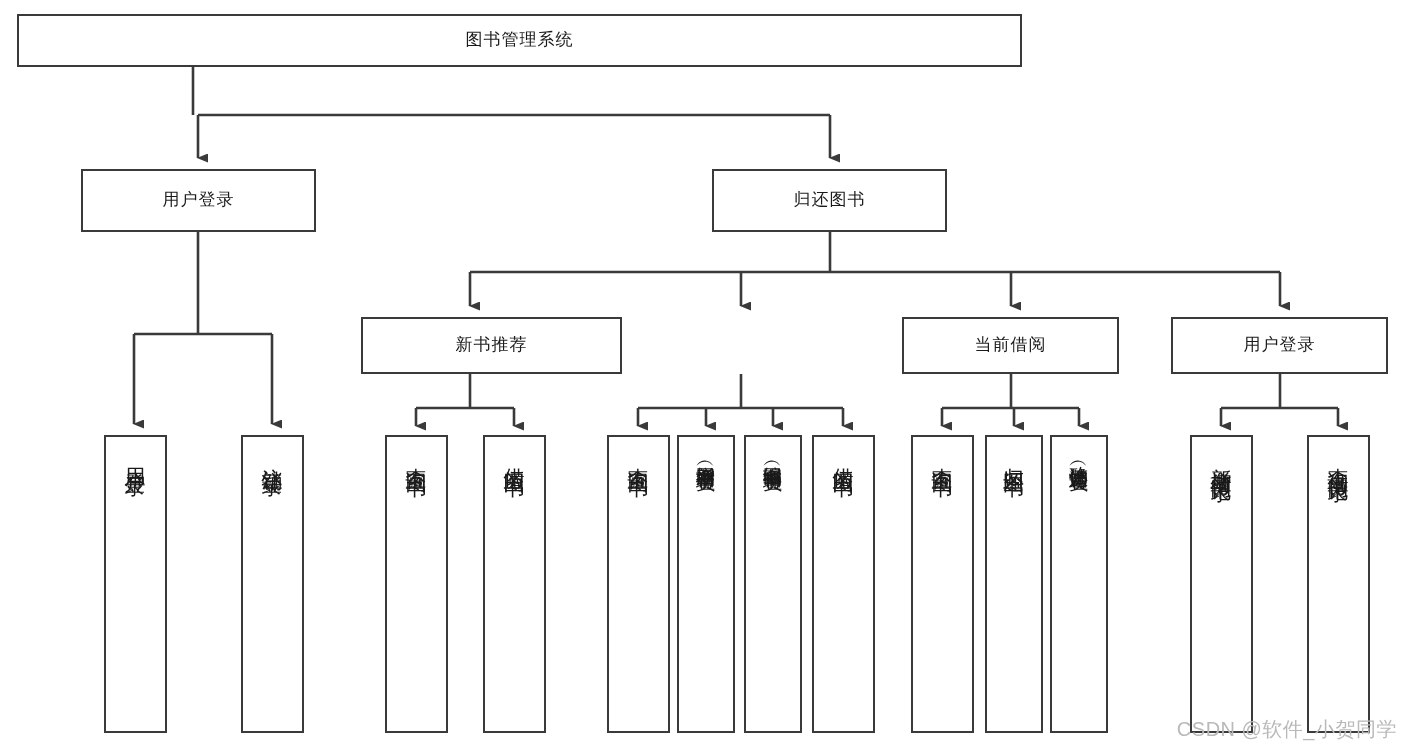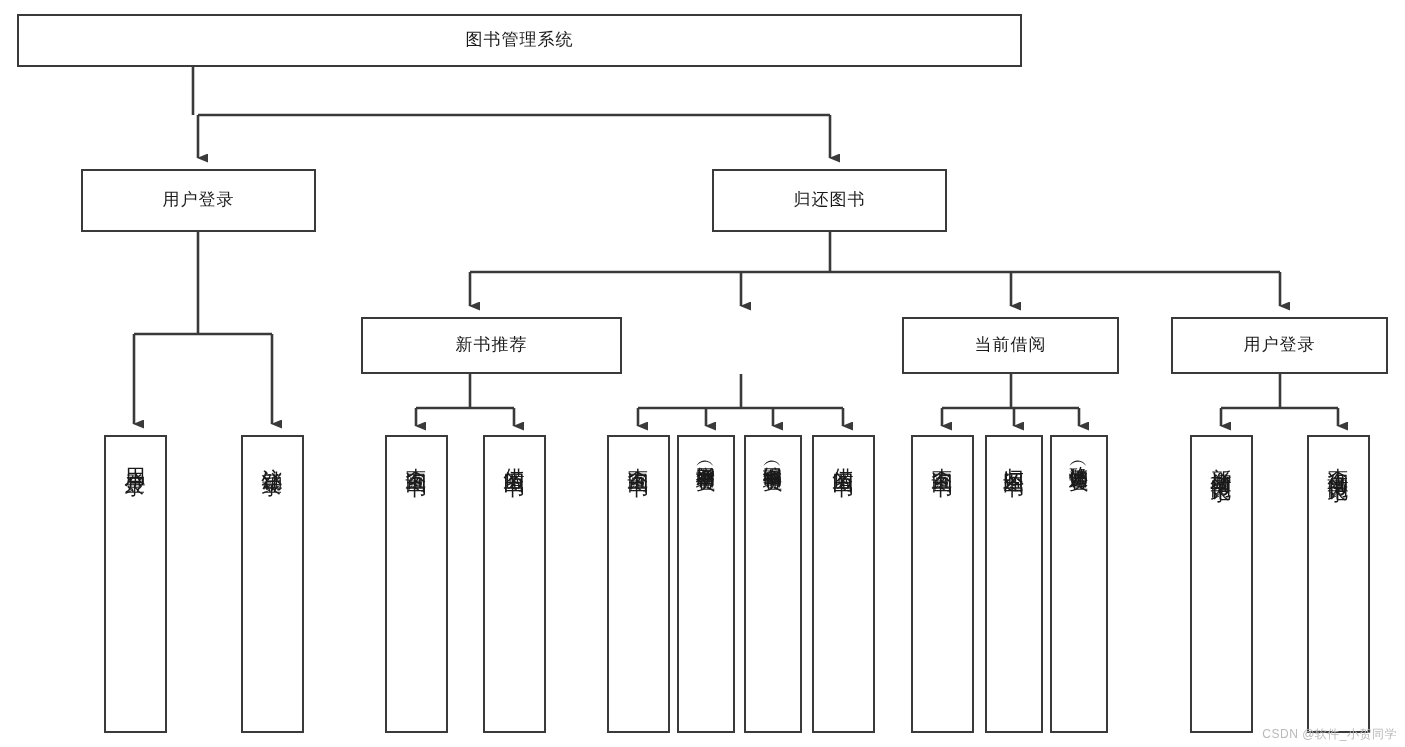--- a/index.html
+++ b/index.html
@@ -55,21 +55,21 @@
     line-height: 1;
   }
   .v-node.narrow .node-label {
     font-size: 19px;
     letter-spacing: 1px;
   }
   #watermark {
     position: absolute;
     right: 8px;
     bottom: 4px;
-    font-size: 12px;
+    font-size: 20px;
     color: #b9b9b9;
     letter-spacing: 0.5px;
     white-space: nowrap;
   }
 </style>
 </head>
 <body>
 
 <div id="canvas">
 

